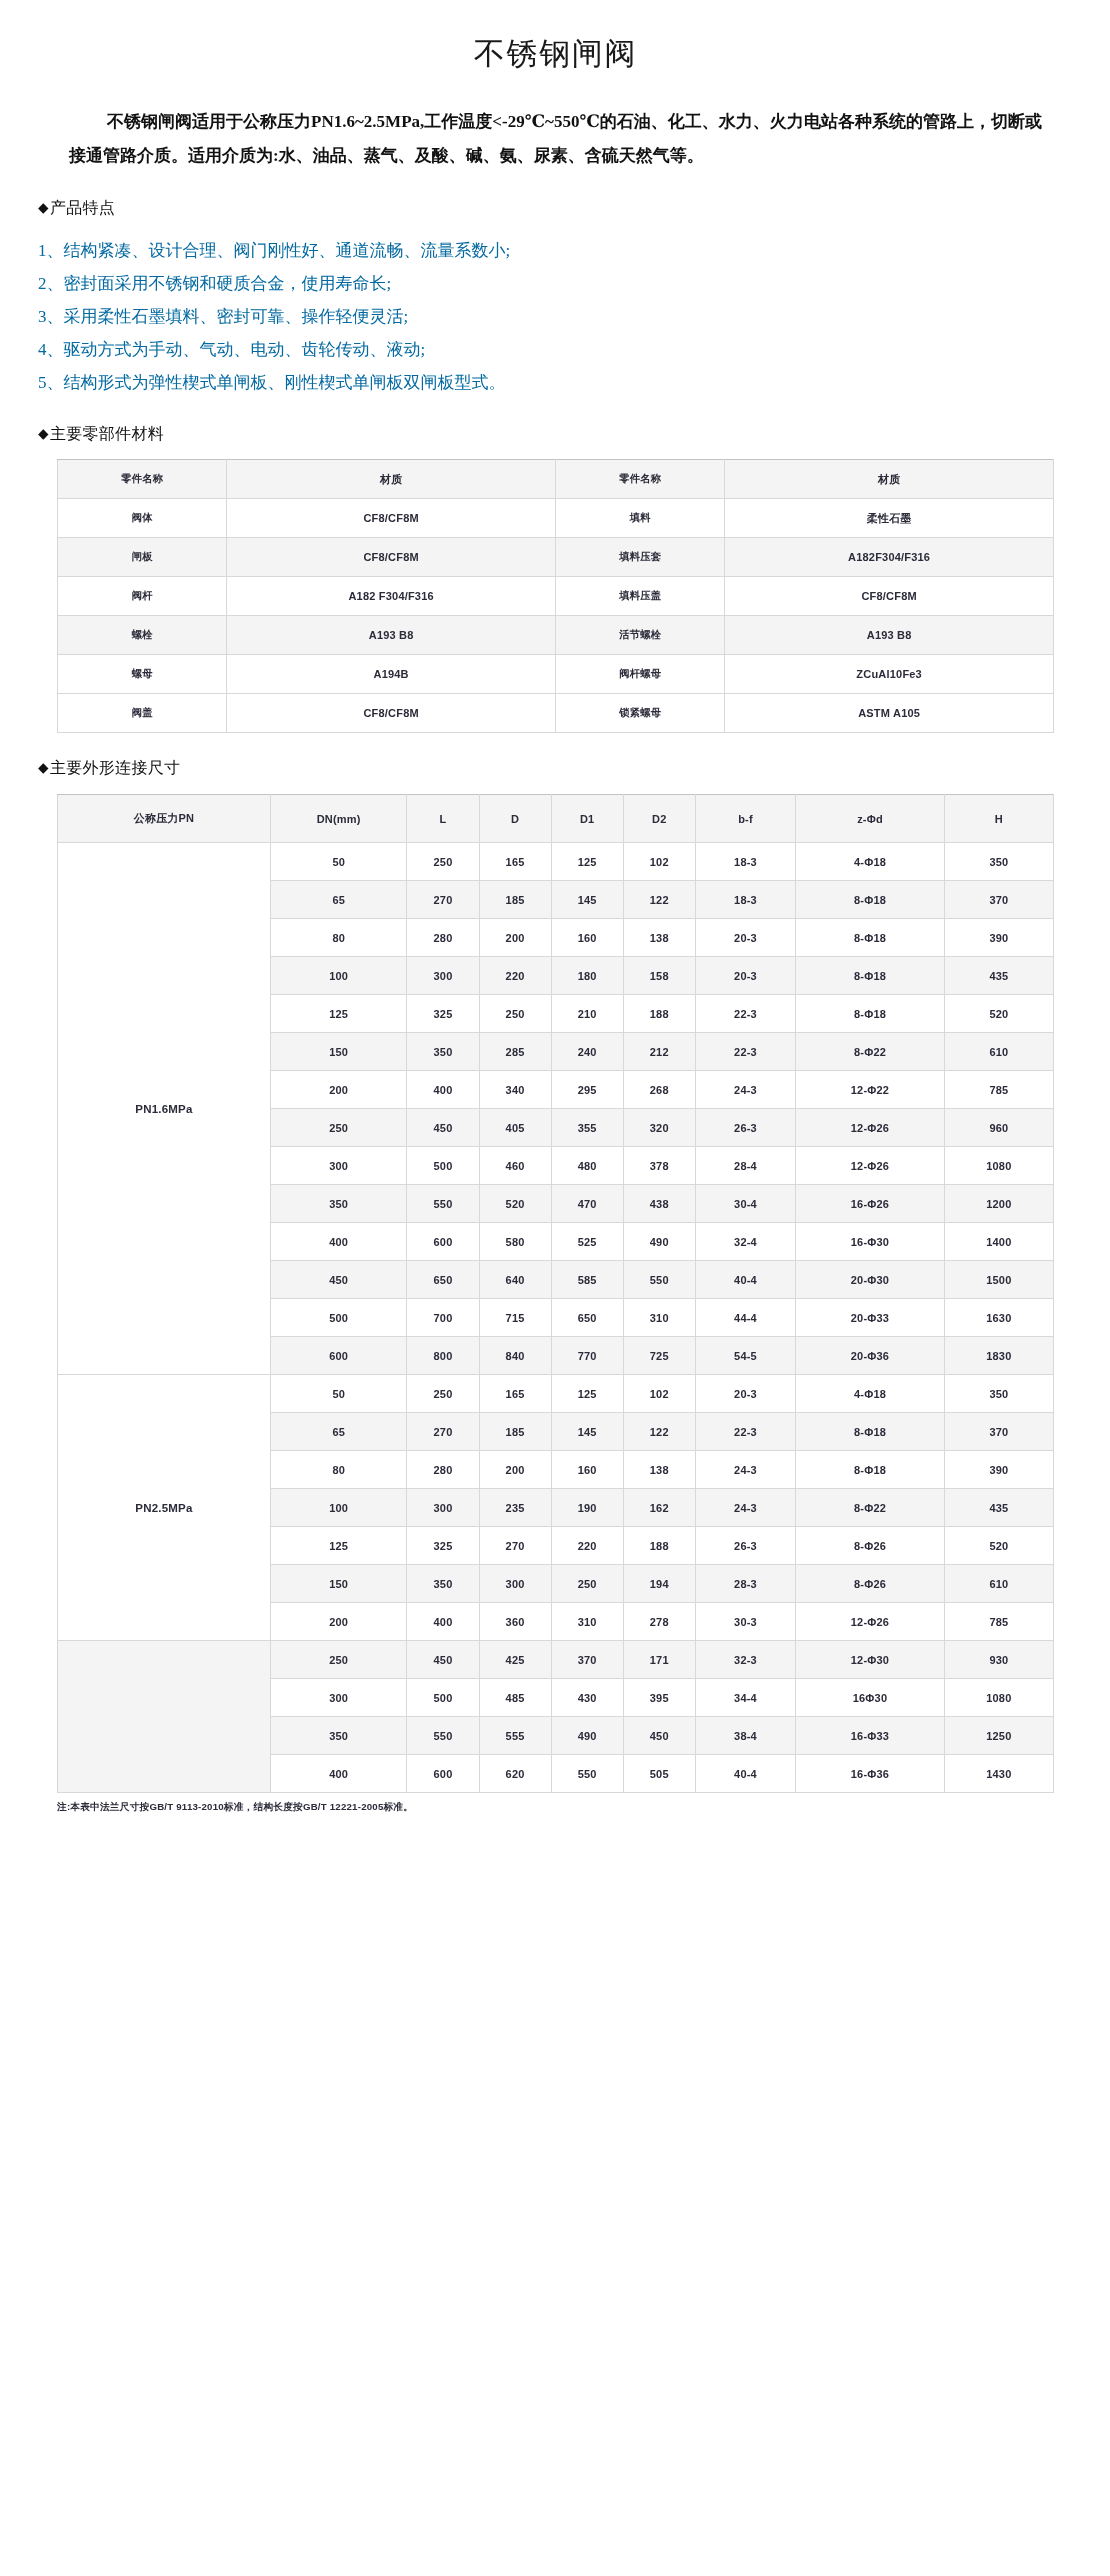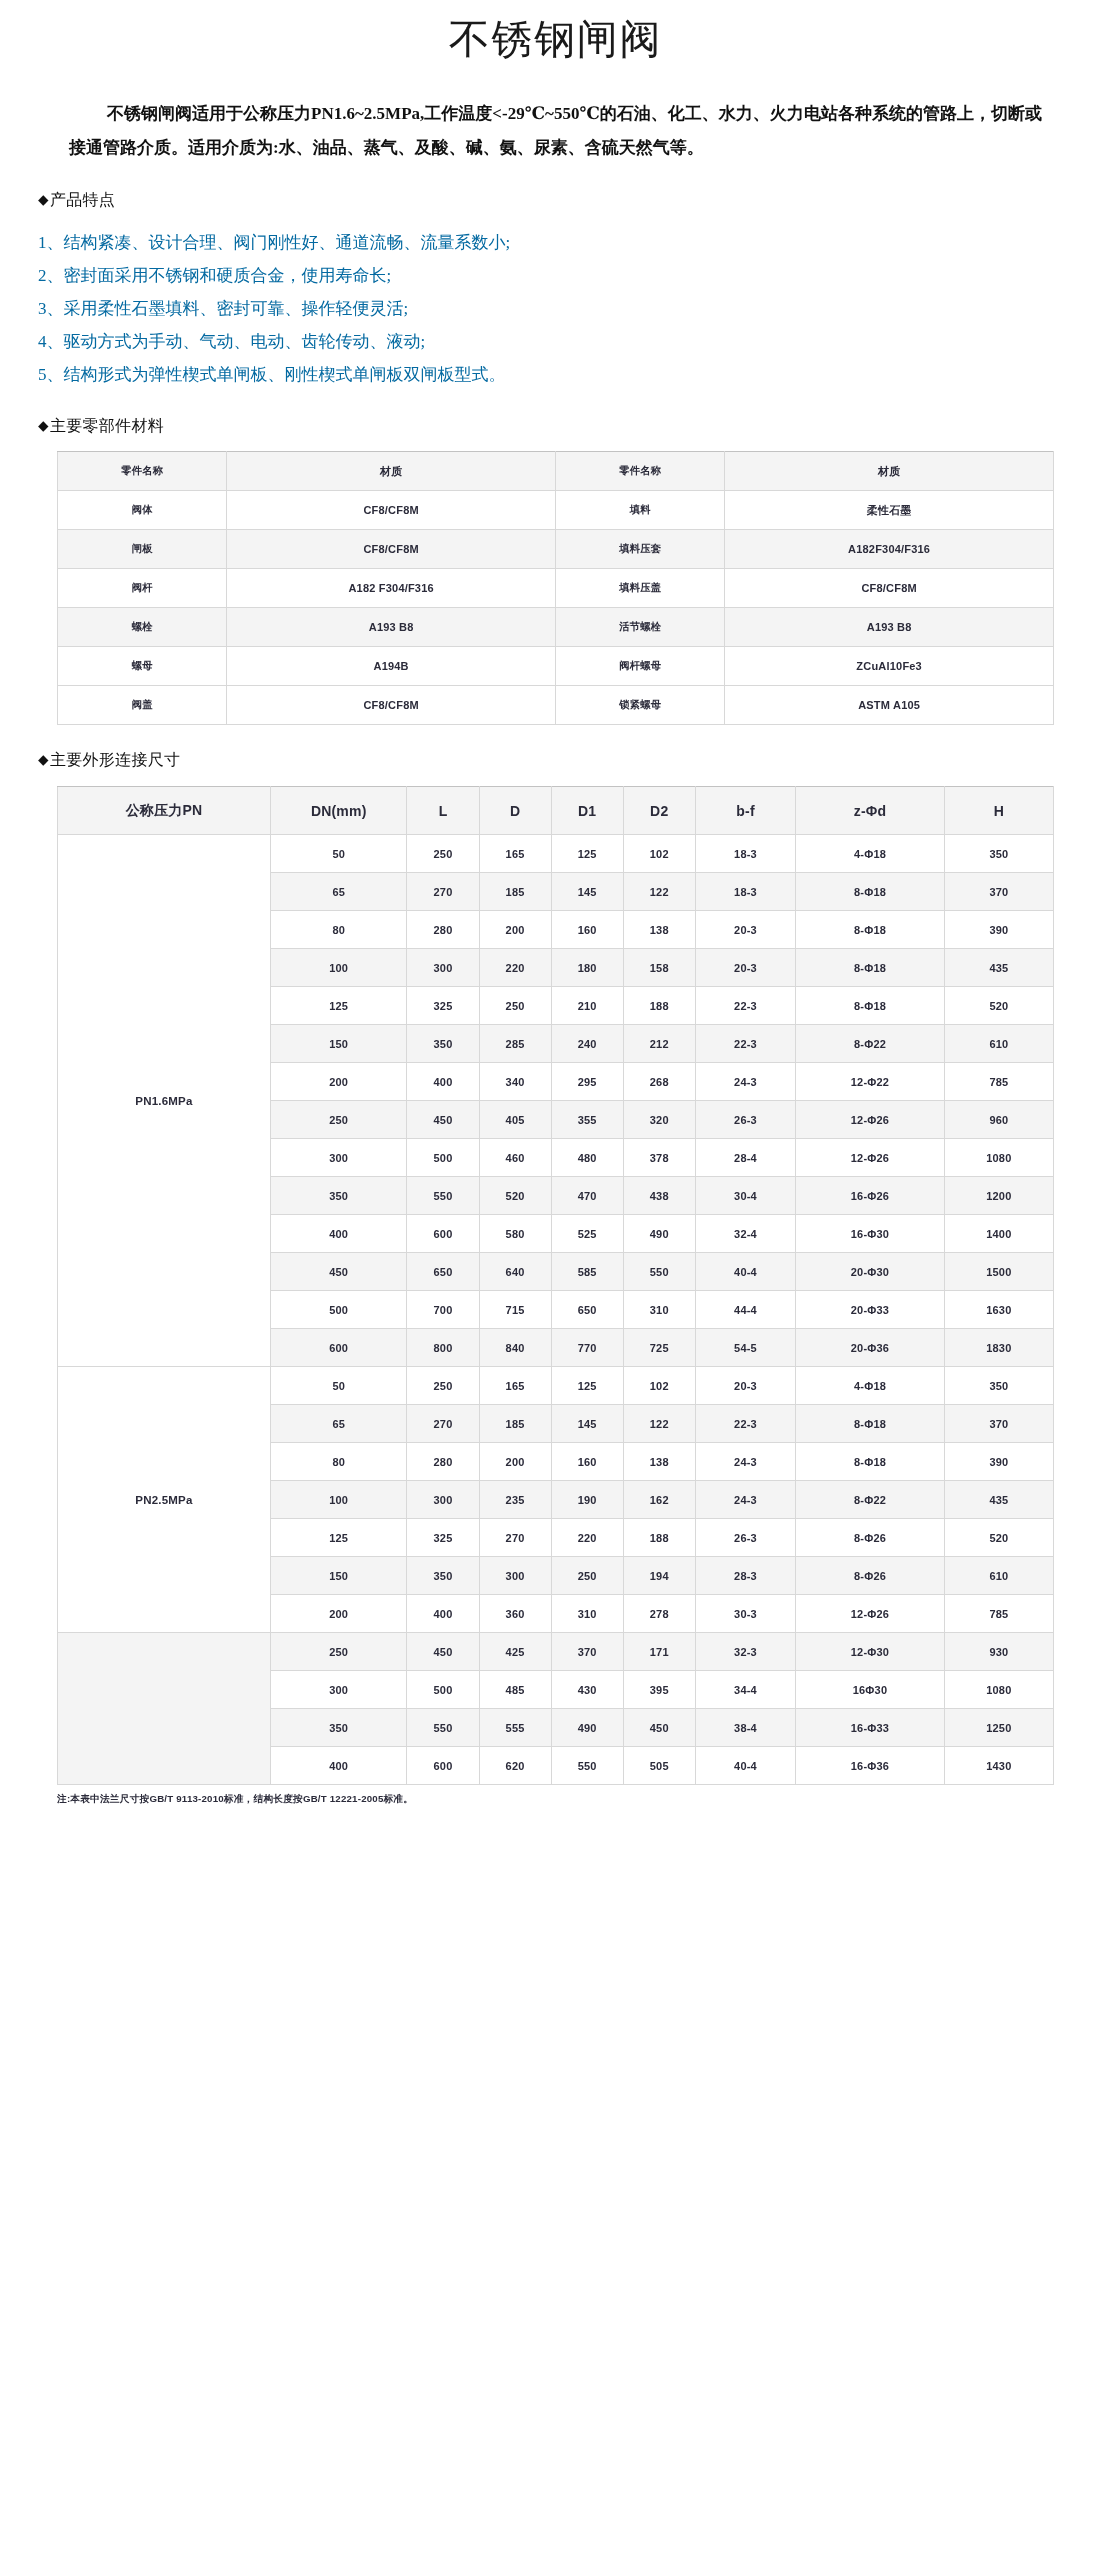--- a/index.html
+++ b/index.html
@@ -19,24 +19,25 @@
     width: 1111px;
     min-height: 2576px;
     padding: 0;
     position: relative;
     background: #fff;
   }
 
   
   .doc-title {
     text-align: center;
-    font-size: 41px;
+    font-size: 31px;
     font-weight: 400;
     letter-spacing: 1.7px;
-    margin: 12px;
+    margin: 0;
+    padding-top: 33px;
     padding-bottom: 5.7px;
     font-family: "Liberation Serif", "DejaVu Serif", serif;
     color: #1a1a1a;
   }
 
   
   .intro {
     font-size: 17px;
     line-height: 2.0;
     margin: 24px 69px 0 69px;
@@ -105,21 +106,21 @@
 
   
   #dimensions-table { margin-top: 15px; }
   #dimensions-table td, #dimensions-table th {
     height: 38px;
     padding: 1.7px 2.3px;
   }
   #dimensions-table thead th {
     background: #f4f4f4;
     height: 48px;
-    font-size: 14px;
+    font-size: 11px;
   }
   #dimensions-table tr.row-shaded td { background: #f4f4f4; }
   #dimensions-table tr.row-plain  td { background: #ffffff; }
   #dimensions-table td.pn-cell {
     background: #ffffff;
     font-size: 11.5px;
   }
   #dimensions-table td.pn-blank { background: #ffffff; border-right:0.6px solid #d8d8d8; }
 
   col.c-pn  { width: 19.5%; }

